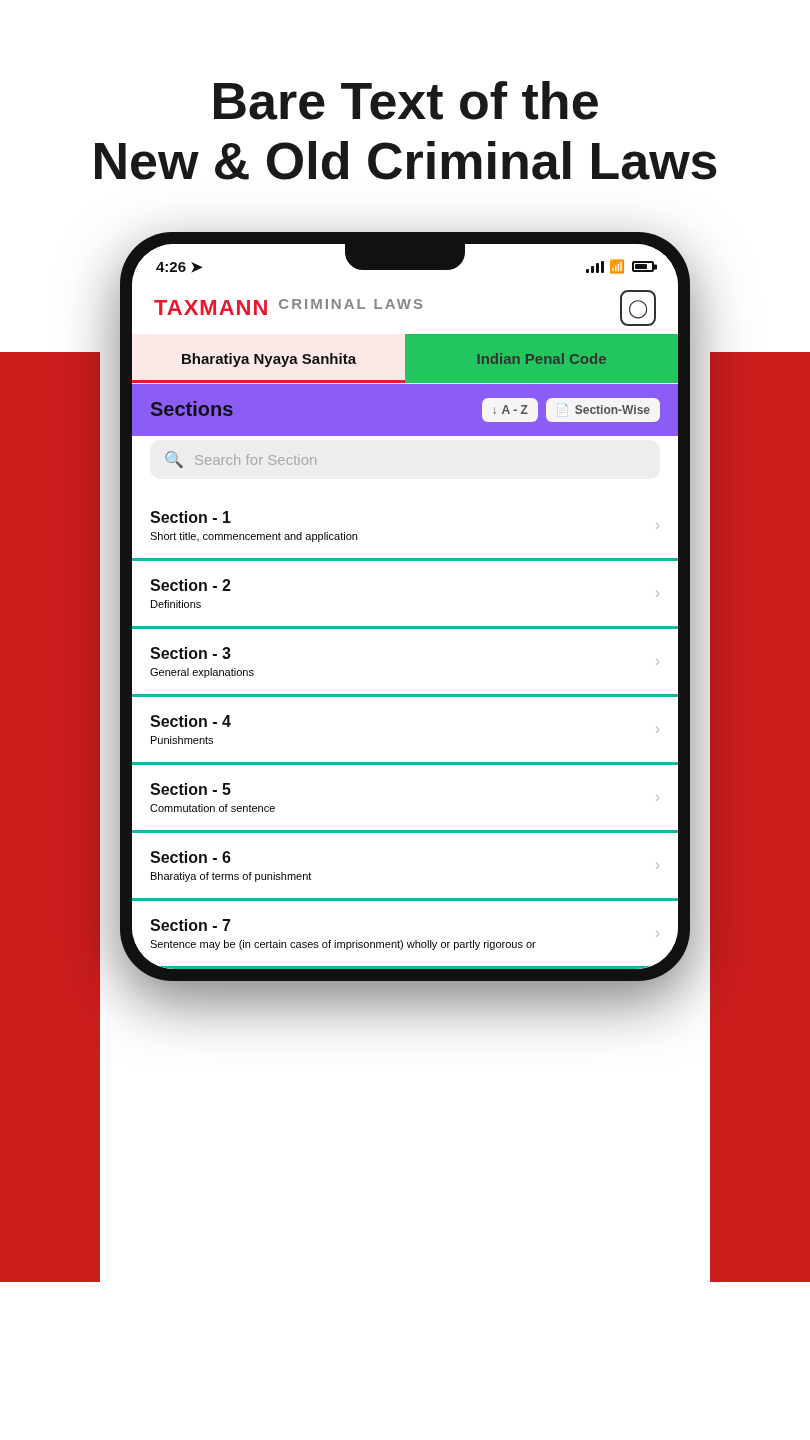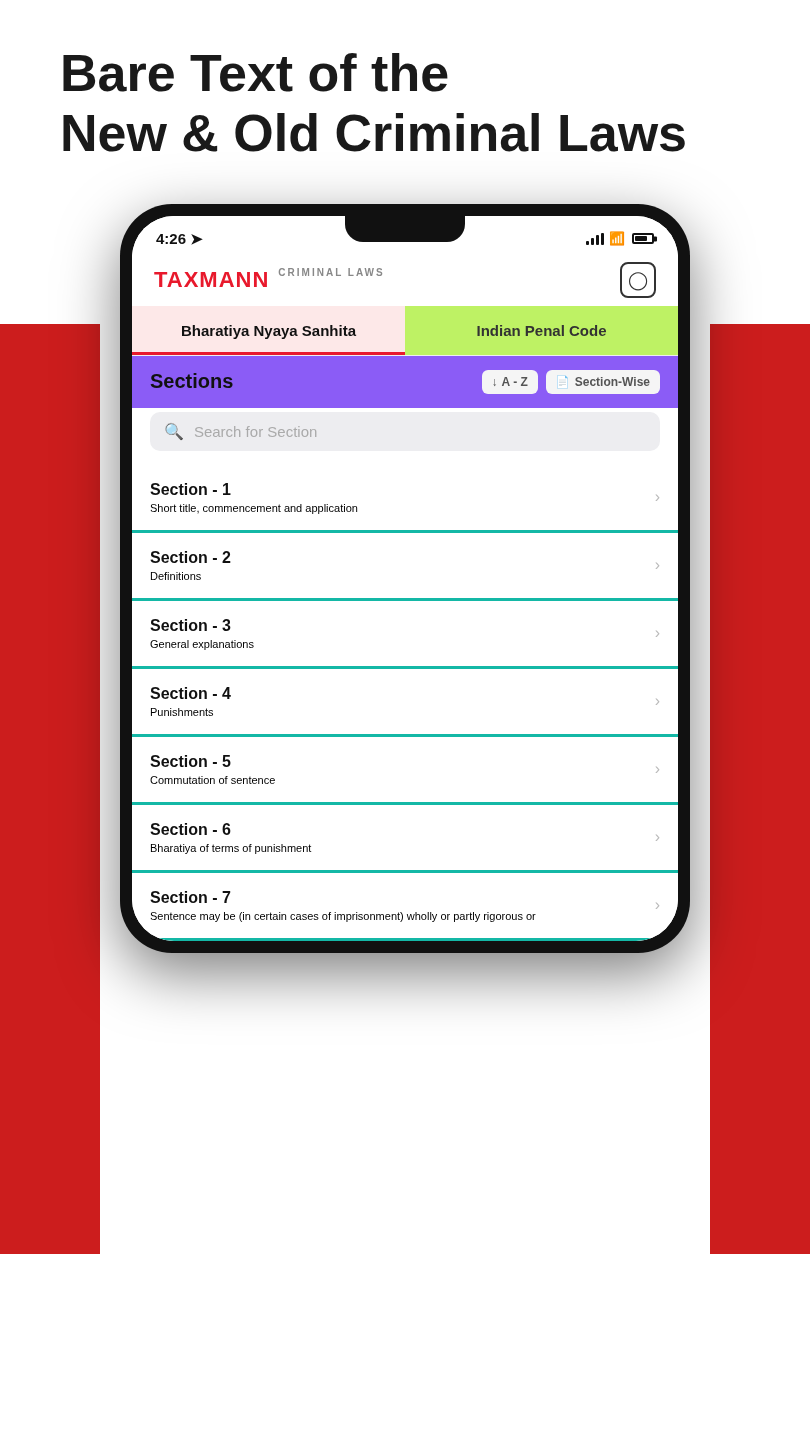--- a/index.html
+++ b/index.html
@@ -6,22 +6,22 @@
     body {
       width: 810px;
       min-height: 1440px;
       background: #ffffff;
       font-family: -apple-system, BlinkMacSystemFont, 'Segoe UI', Helvetica, Arial, sans-serif;
       overflow-x: hidden;
     }
 
     
     .hero {
-      text-align: left;
-      padding: 44px 60px 40px 60px;
+      text-align: center;
+      padding: 72px 60px 40px 60px;
     }
     .hero h1 {
       font-size: 52px;
       font-weight: 900;
       color: #1a1a1a;
       line-height: 1.15;
     }
 
     
     .red-bg-wrapper {
@@ -157,41 +157,41 @@
       flex-direction: row;
       gap: 9px;
     }
     .taxmann-text {
       font-size: 22px;
       font-weight: 900;
       color: #e8192c;
       letter-spacing: 1px;
     }
     .criminal-laws-text {
-      font-size: 10px;
+      font-size: 15px;
       font-weight: 600;
       color: #888;
       letter-spacing: 2px;
     }
     .user-icon-btn {
       width: 36px;
       height: 36px;
       border: 2px solid #333;
       border-radius: 8px;
       display: flex;
       align-items: center;
       justify-content: center;
       color: #333;
       font-size: 18px;
     }
 
     
     .tab-bar {
       display: flex;
-      background: #bef264;
+      background: #22c55e;
       border-bottom: 1px solid #eee;
     }
     .tab-item {
       flex: 1;
       padding: 16px 10px;
       text-align: center;
       font-size: 15px;
       font-weight: 700;
       color: #333;
       cursor: pointer;

